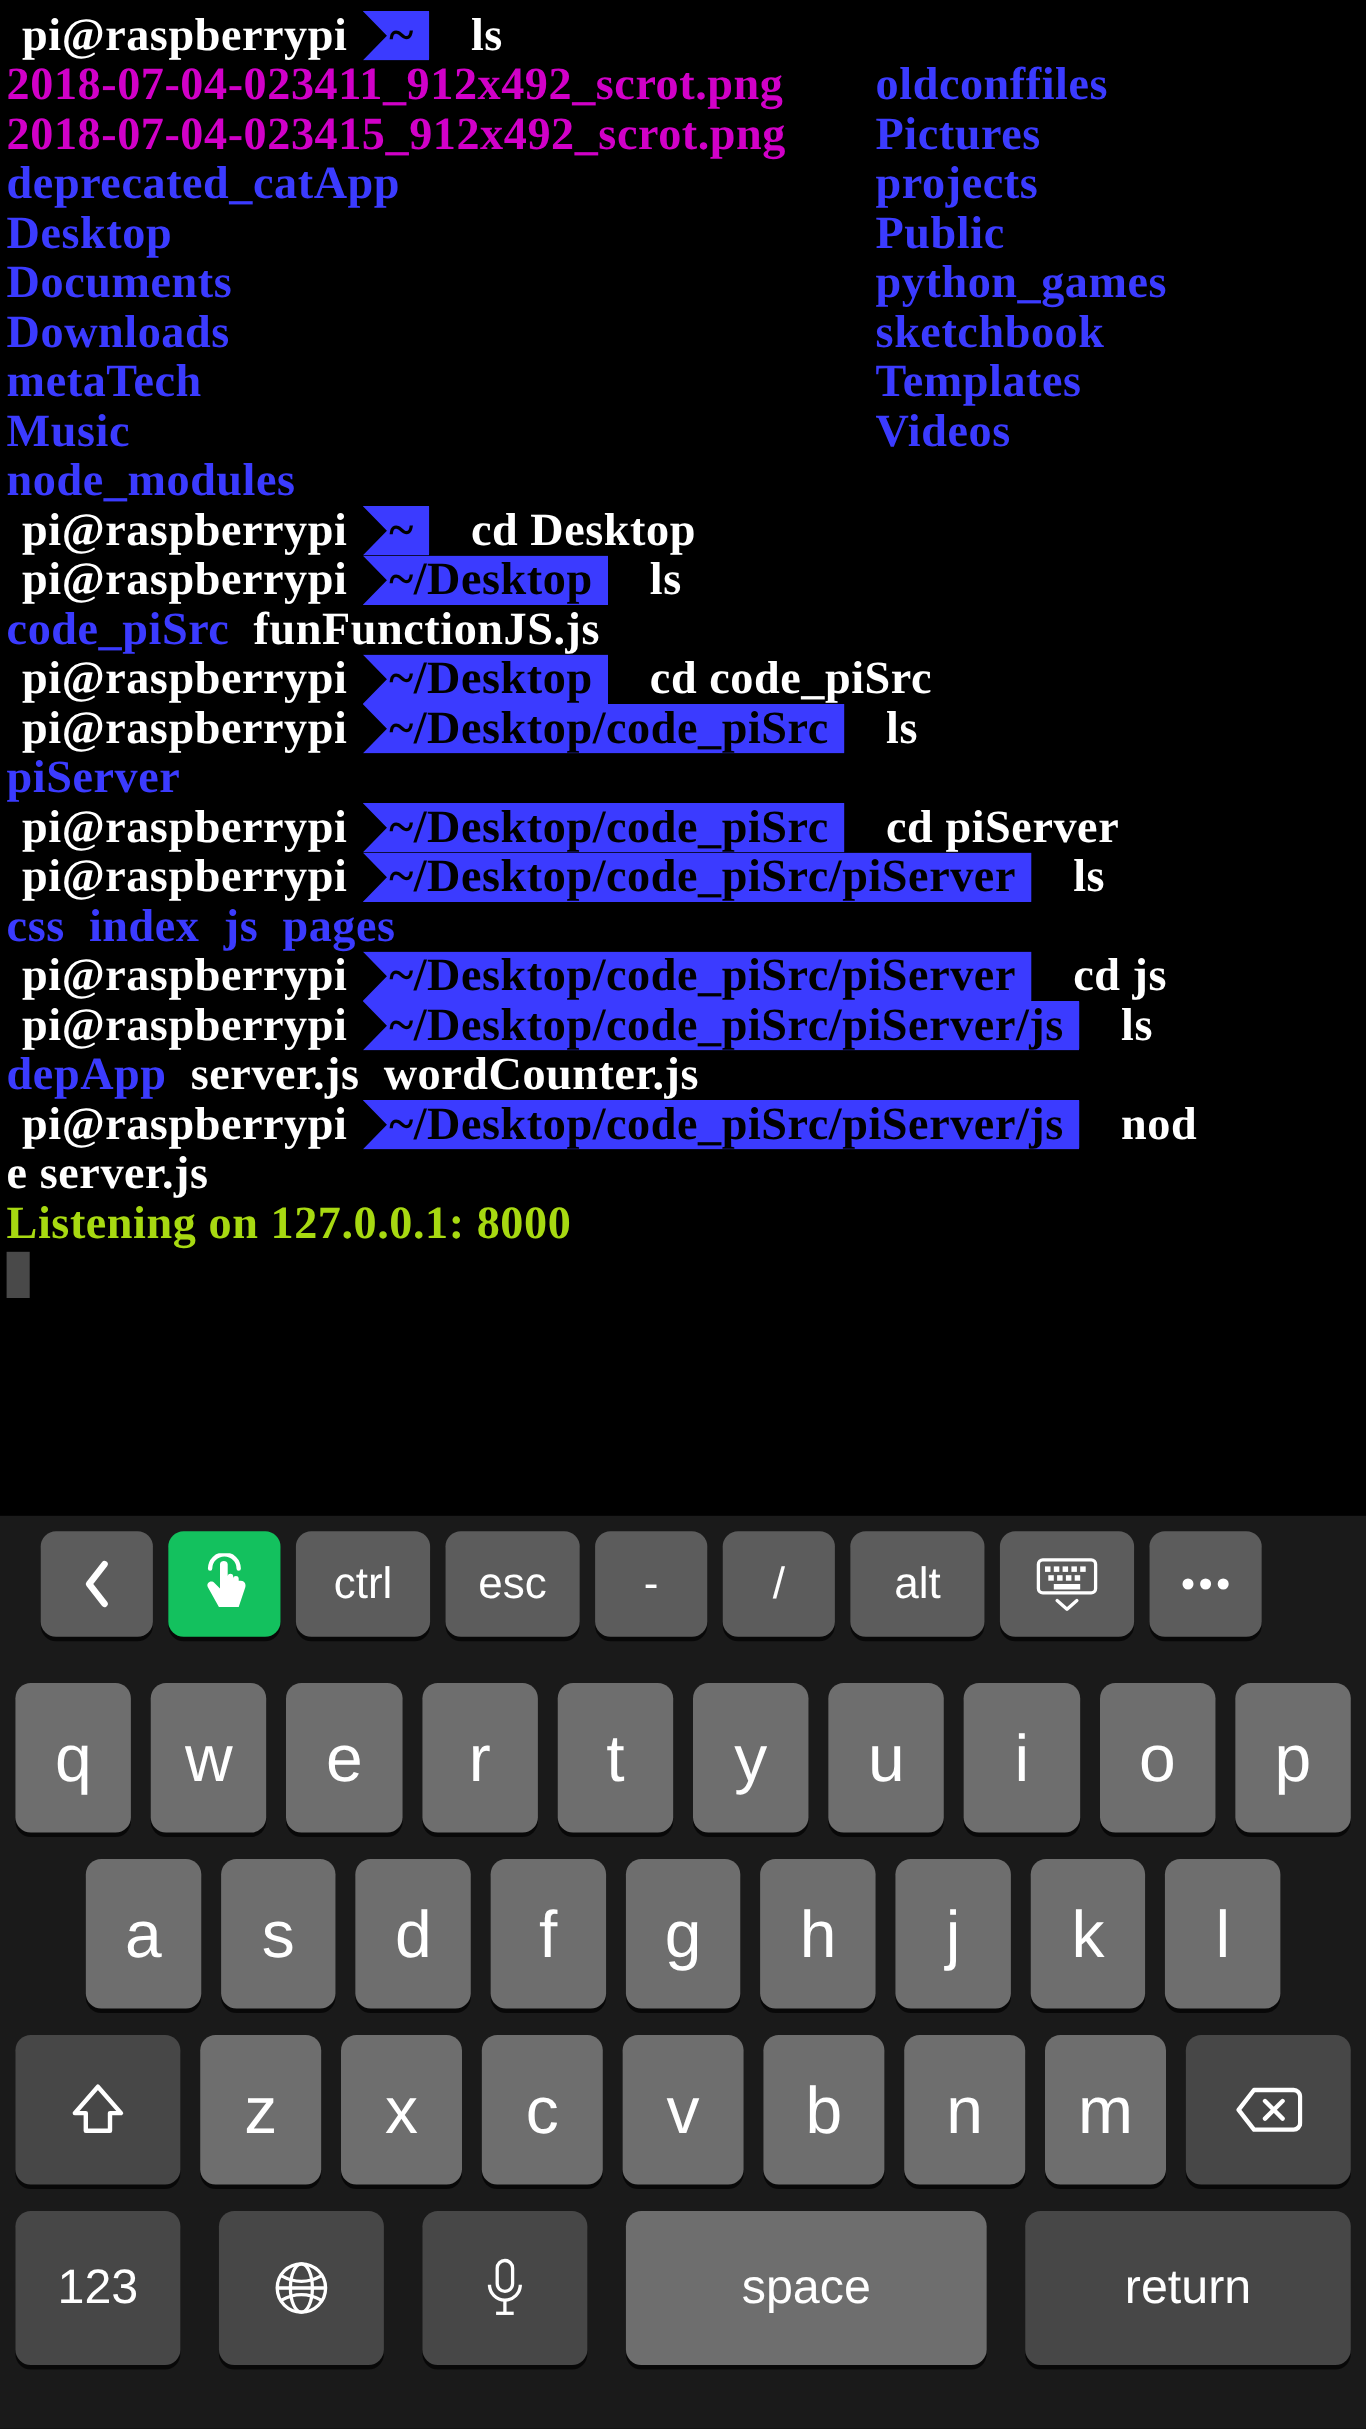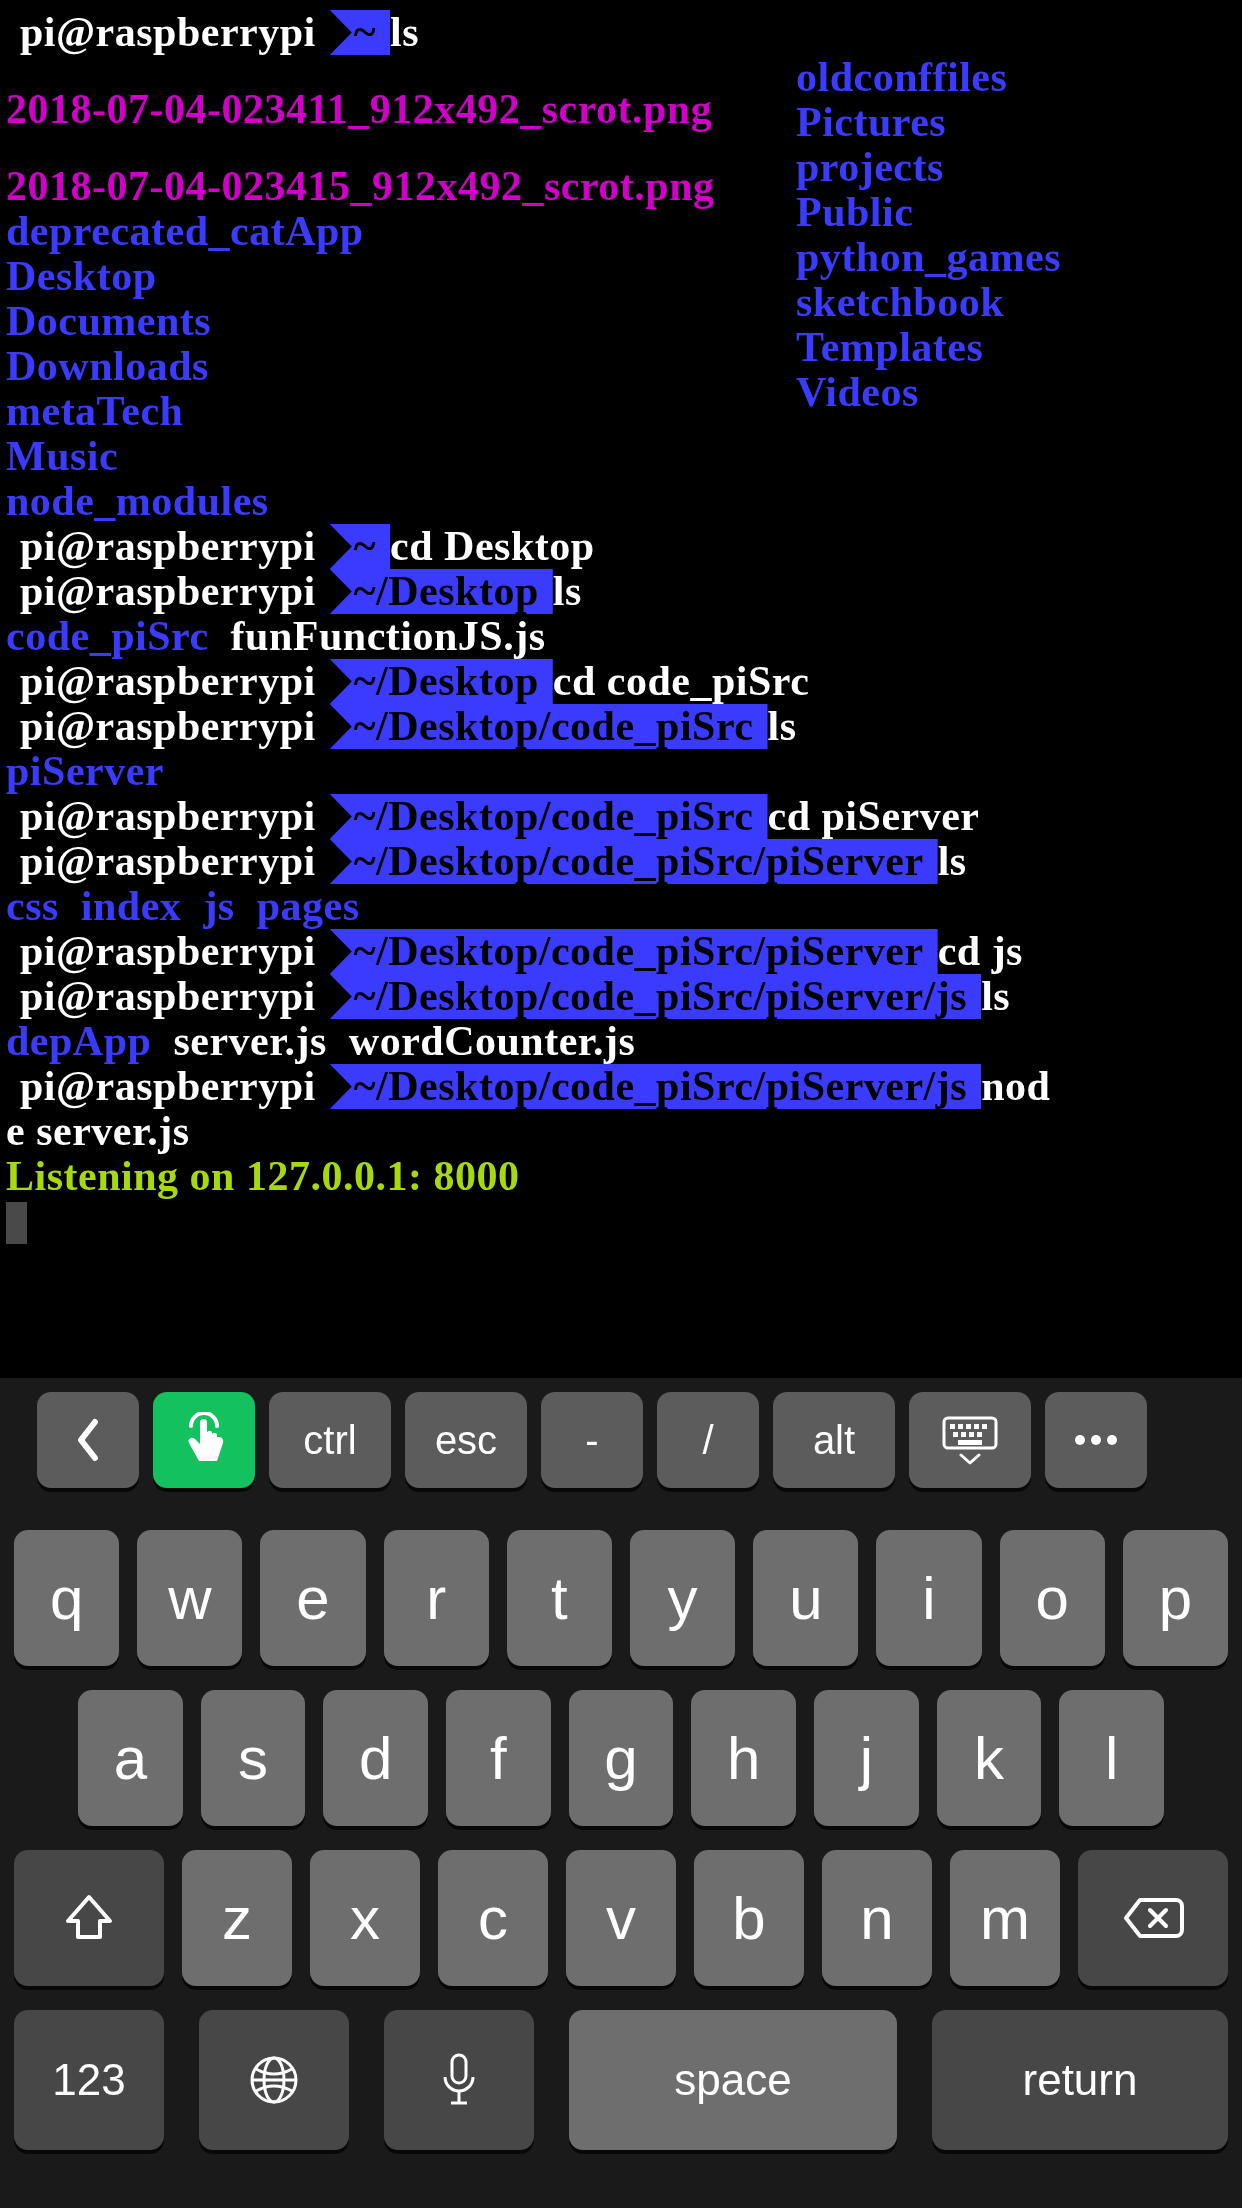--- a/index.html
+++ b/index.html
@@ -68,22 +68,22 @@
     border-bottom: 22.5px solid transparent;
     border-left: 22px solid var(--prompt-bg);
     z-index: 1;
   }
   .seg.first::before { display:none; }
   .seg.first {
     padding-left: 24px;
     clip-path: polygon(0 0, 100% 0, 100% 100%, 0 100%, 22px 50%);
     margin-left: 6px;
   }
-  .cmd { color: var(--fg); }
-  .file-m { color: var(--magenta); margin-top: 32px; }
+  .cmd { color: var(--fg); padding-left: 38px; }
+  .file-m { color: var(--magenta); }
   .file-b { color: var(--blue); font-weight: 700; }
   .file-w { color: var(--fg); }
   .out-g { color: var(--green); }
   .col1 { width: 790px; display:flex; flex-direction:column; gap:0; }
   .col2 { display:flex; flex-direction:column; gap:0; }
   .cursor {
     display:inline-block;
     width: 21px; height: 42px;
     background: #494949;
     vertical-align: bottom;

